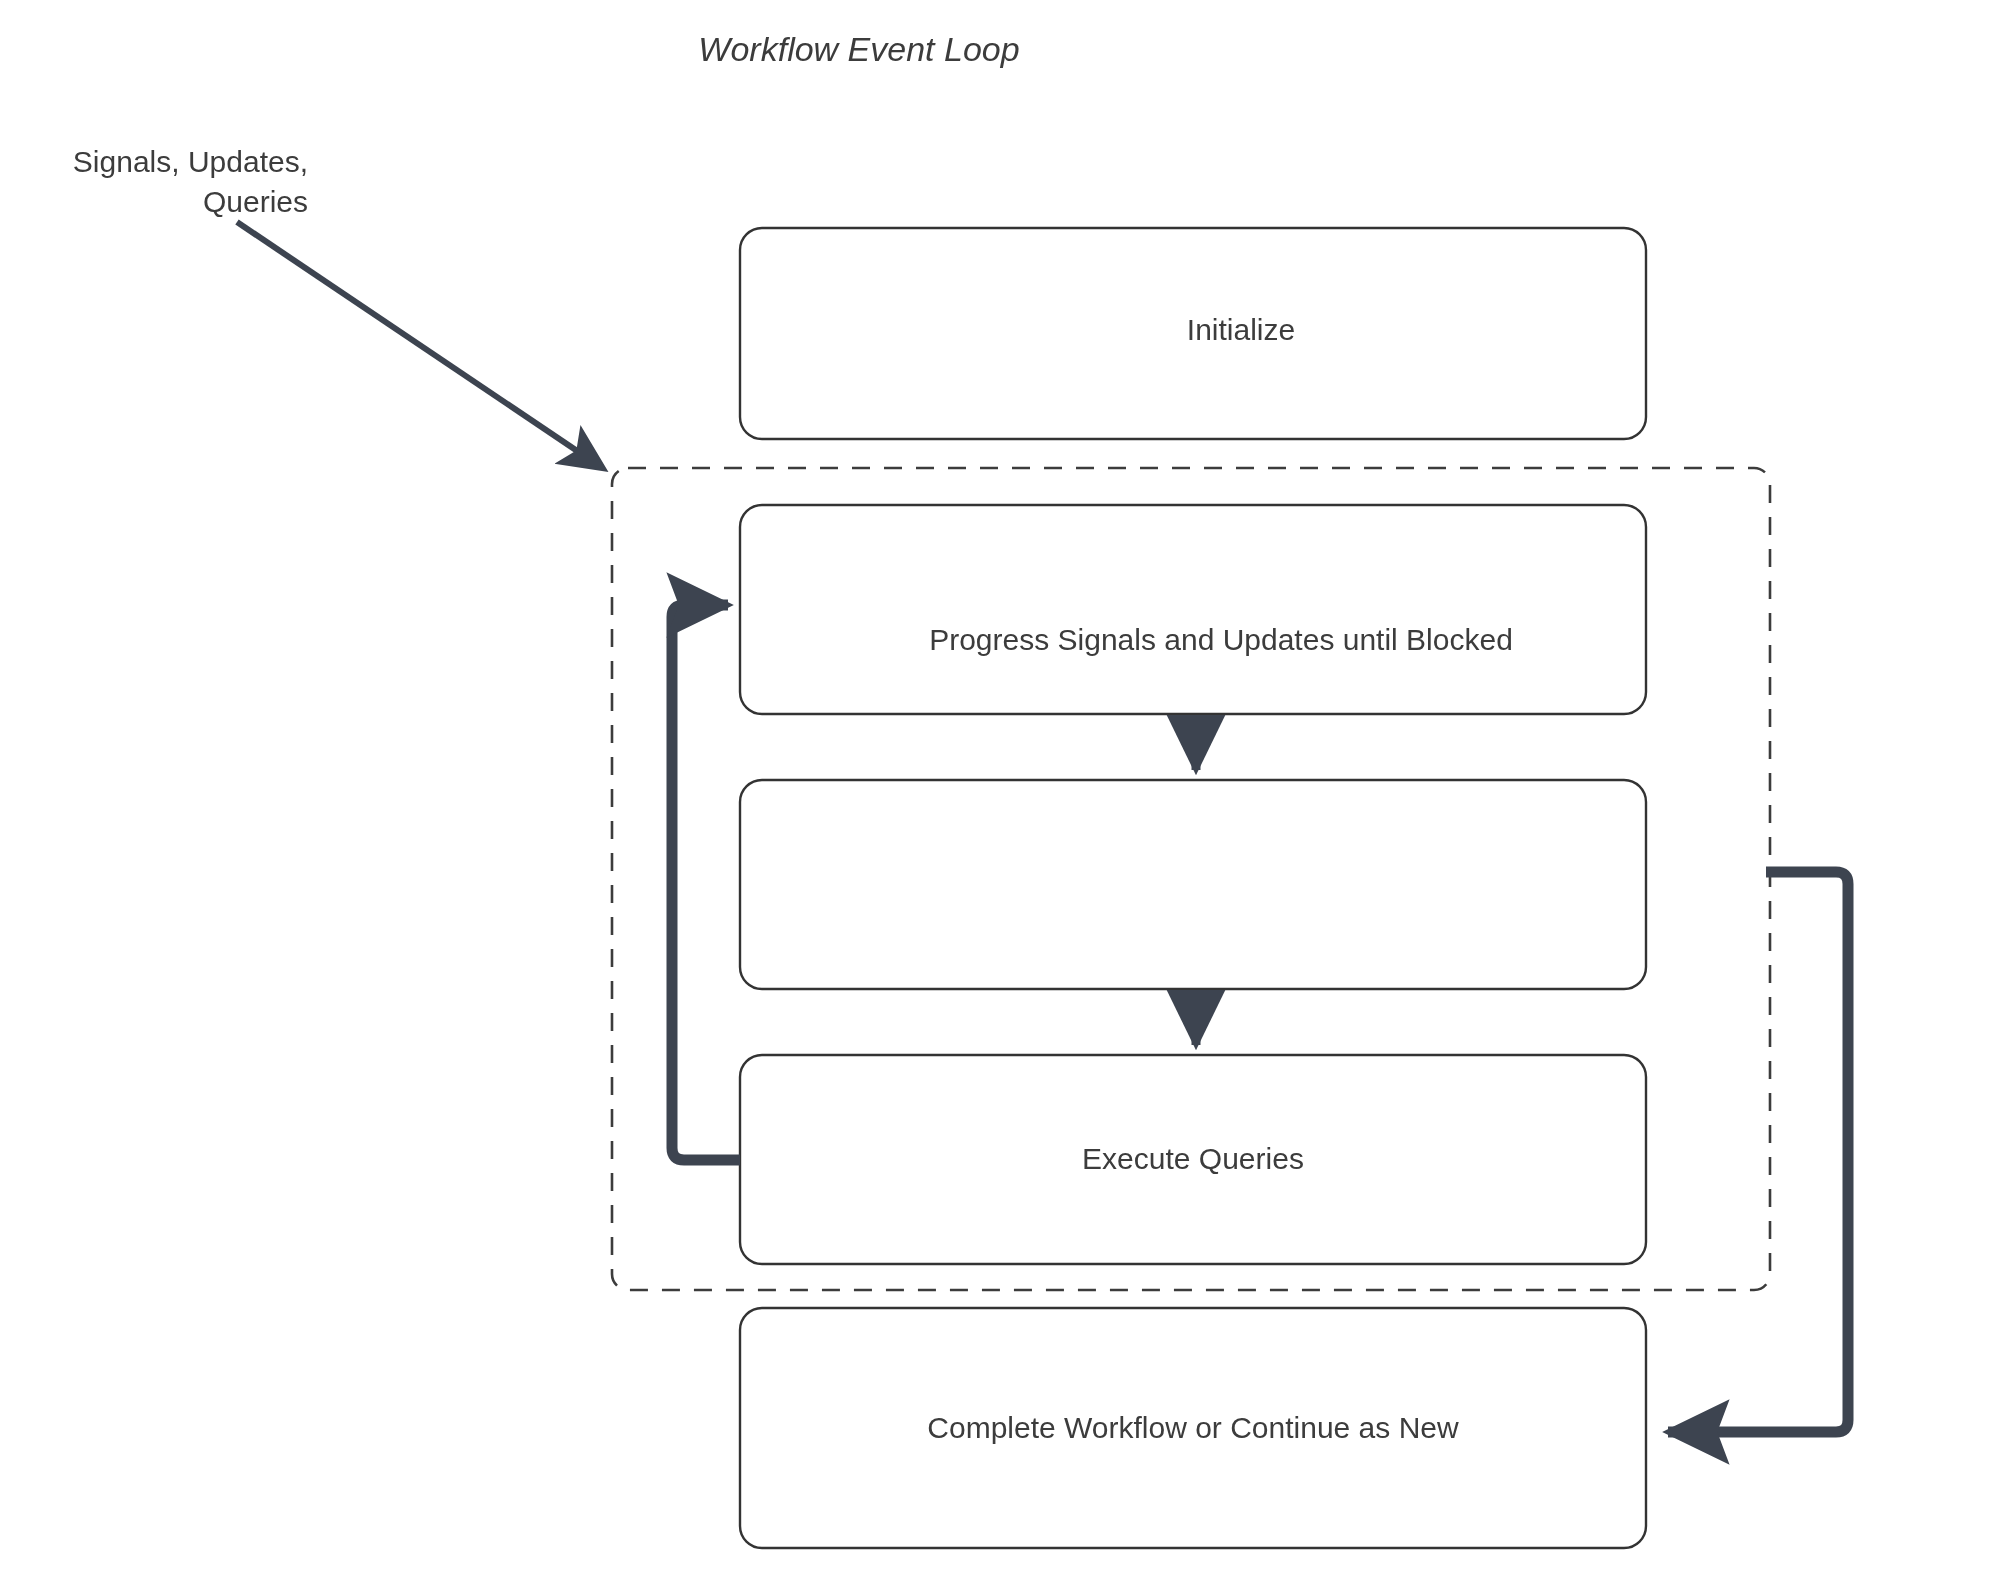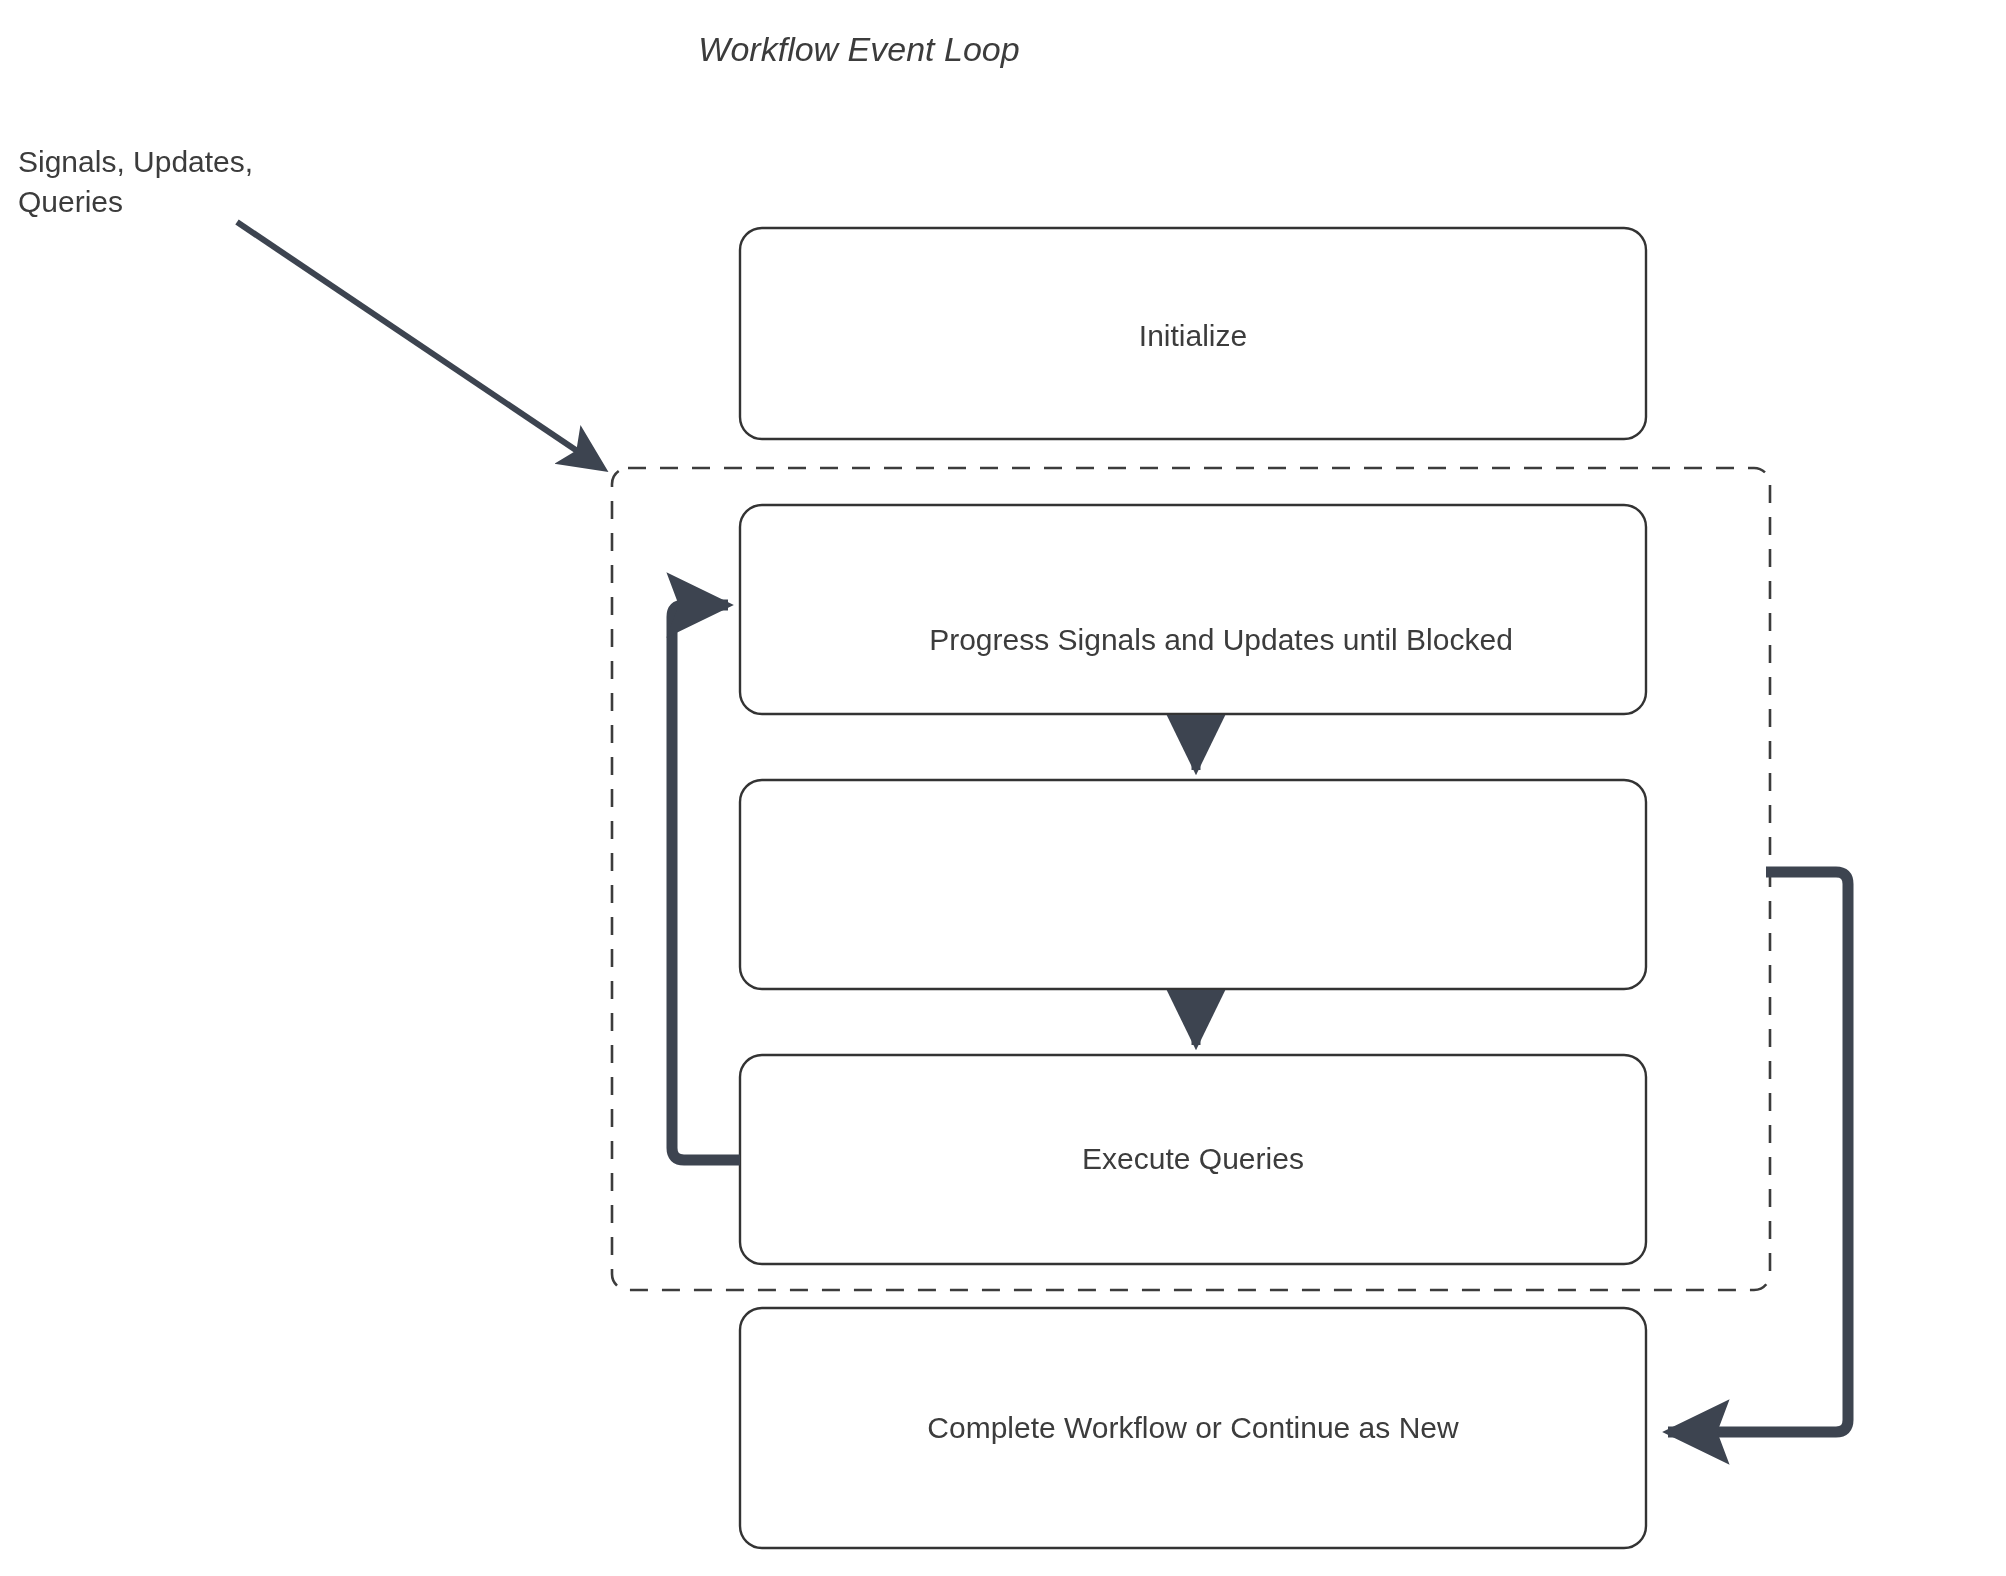--- a/index.html
+++ b/index.html
@@ -44,21 +44,21 @@
     top: 30px;
     width: 1718px;
     text-align: center;
     font-family: "Liberation Sans", sans-serif;
     font-style: italic;
     font-size: 34px;
     color: #3c3c3c;
   }
   .edge-label {
     position: absolute;
-    text-align: left;
+    text-align: right;
     font-family: "Liberation Sans", sans-serif;
     font-size: 30px;
     color: #3c3c3c;
     line-height: 1.33;
     white-space: pre-line;
   }
 </style>
 </head>
 <body>
 
@@ -98,21 +98,21 @@
     <line x1="1196" y1="991" x2="1196" y2="1045" stroke="#3d4450" stroke-width="9" marker-end="url(#arrow-down)"></line>
 
     <path d="M 740 1160 L 684 1160 Q 672 1160 672 1148 L 672 617 Q 672 605 684 605 L 728 605" fill="none" stroke="#3d4450" stroke-width="11" stroke-linecap="butt" stroke-linejoin="round" marker-end="url(#arrow-block)"></path>
 
     <path d="M 1766 872 L 1836 872 Q 1848 872 1848 884 L 1848 1420 Q 1848 1432 1836 1432 L 1668 1432" fill="none" stroke="#3d4450" stroke-width="11" stroke-linecap="butt" stroke-linejoin="round" marker-end="url(#arrow-block)"></path>
   </svg>
 
   <div class="edge-label" style="left: 18px; top: 142px; width: 290px;">Signals, Updates,
 Queries</div>
 
-  <div class="node-label" style="left: 740px; top: 216px; width: 906px; height: 241px;">Initialize</div>
+  <div class="node-label" style="left: 740px; top: 210px; width: 906px; height: 241px; padding-left: 48px;">Initialize</div>
 
   <div class="node-label" style="left: 768px; top: 505px; width: 906px; height: 271px;">Progress Signals and Updates until Blocked</div>
 
 
   <div class="node-label" style="left: 740px; top: 1055px; width: 906px; height: 209px; border-radius: 19px;">Execute Queries</div>
 
   <div class="node-label" style="left: 740px; top: 1308px; width: 906px; height: 240px; border-radius: 17px;">Complete Workflow or Continue as New</div>
 
 </div>
 

